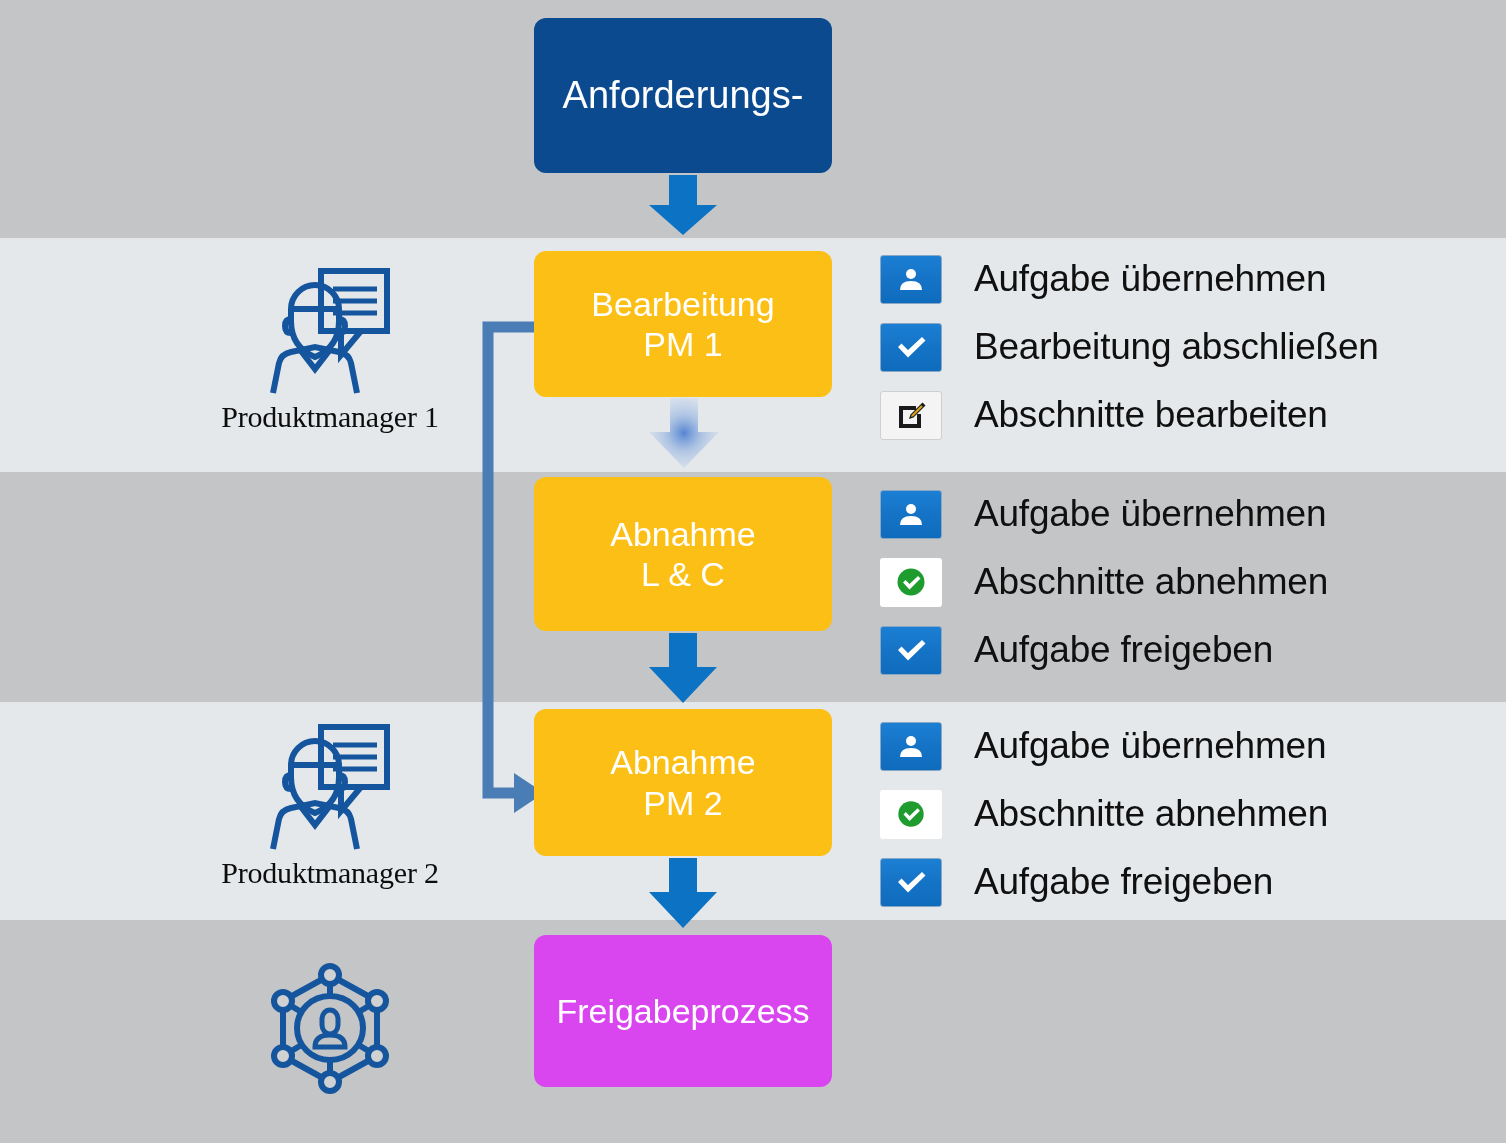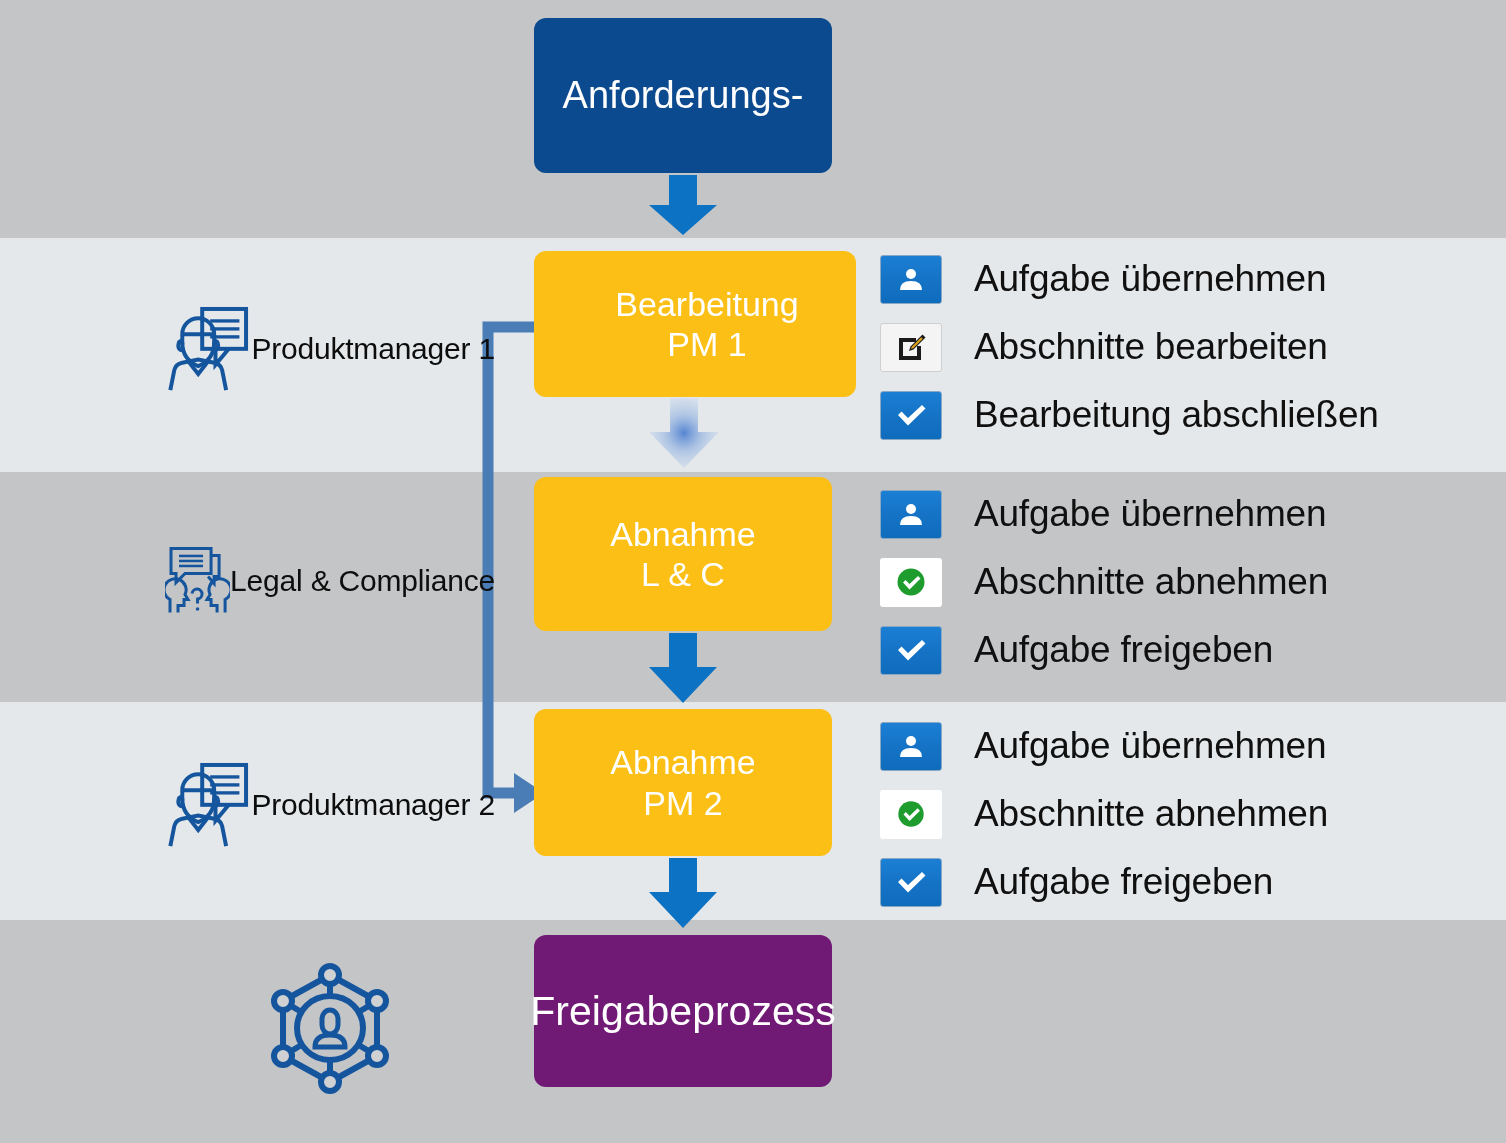--- a/index.html
+++ b/index.html
@@ -29,23 +29,24 @@
   }
   .band-light { background: #e5e8ea; }
   .band-dark  { background: #c4c5c7; }
 
   
   .role {
     position: absolute;
     width: 330px;
     left: 165px;
     display: flex;
-    flex-direction: row;
+    flex-direction: column;
     align-items: center;
     justify-content: center;
+    font-family: Liberation Serif, serif;
   }
   .role-icon {
     width: 130px;
     height: 135px;
     display: block;
   }
   .role-label {
     margin-top: 2px;
     font-size: 30px;
     color: #0d0d0d;
@@ -66,22 +67,22 @@
   }
   .pbox-start {
     background: #0b4a8f;
     font-size: 38px;
   }
   .pbox-task {
     background: #fcbf15;
     font-size: 34px;
   }
   .pbox-end {
-    background: #701a75;
-    font-size: 41px;
+    background: #d946ef;
+    font-size: 34px;
   }
 
   
   .arrow {
     position: absolute;
   }
 
   
   .actions {
     position: absolute;
@@ -169,21 +170,21 @@
         <path d="M 26 56 q -6 0 -6 7 q 0 7 6 7"></path>
         <path d="M 74 56 q 6 0 6 7 q 0 7 -6 7"></path>
 
         <path d="M 8 130 L 14 100 q 2 -9 12 -11 L 50 84 L 74 89 q 10 2 12 11 L 92 130"></path>
         <path d="M 36 88 L 50 106 L 64 88"></path>
       </g>
     </svg>
     <div class="role-label">Produktmanager 1</div>
   </div>
 
-  <div class="pbox pbox-task" style="left:534px; top:251px; width:298px; height:146px;padding-left:24px;">
+  <div class="pbox pbox-task" style="left:534px; top:251px; width:298px; height:146px;">
     <div>
       <div>Bearbeitung</div>
       <div>PM 1</div>
     </div>
   </div>
 
   <svg class="arrow" style="left:645px; top:398px; width:78px; height:72px;" viewBox="0 0 78 72">
     <defs>
       <radialGradient id="fadeArrow" cx="50%" cy="50%" r="58%">
         <stop offset="0%" stop-color="#4d7fd0" stop-opacity="0.95"></stop>
@@ -200,60 +201,39 @@
         <svg width="30" height="30" viewBox="0 0 30 30">
             <g fill="#ffffff">
               <circle cx="15" cy="10" r="5"></circle>
               <path d="M 4 26 q 0 -9 11 -9 q 11 0 11 9 z"></path>
             </g>
           </svg>
       </div>
       <div class="action-label">Aufgabe übernehmen</div>
     </div>
     <div class="action-row">
+      <div class="action-btn btn-blue">
+        <svg width="34" height="34" viewBox="0 0 34 34">
+            <path d="M 4 17 l 3.5 -3.5 l 6.5 6.5 l 14 -13 l 3.5 3.5 l -17.5 17 z" fill="#ffffff"></path>
+          </svg>
+      </div>
+      <div class="action-label">Bearbeitung abschließen</div>
+    </div>
+    <div class="action-row">
       <div class="action-btn btn-white">
         <svg width="32" height="32" viewBox="0 0 32 32">
           <path d="M 4 7 h 17 v 4 h -13 v 14 h 14 v -10 h 4 v 14 h -22 z" fill="#1a1a1a"></path>
           <path d="M 27.5 3.5 l 3 3 l -12 12 l -4.5 1.5 l 1.5 -4.5 z" fill="#1a1a1a"></path>
           <path d="M 26.2 6.2 l 1.6 1.6 l -9.5 9.5 l -2.3 0.7 l 0.7 -2.3 z" fill="#d9a21a"></path>
         </svg>
       </div>
       <div class="action-label">Abschnitte bearbeiten</div>
     </div>
-    <div class="action-row">
-      <div class="action-btn btn-blue">
-        <svg width="34" height="34" viewBox="0 0 34 34">
-            <path d="M 4 17 l 3.5 -3.5 l 6.5 6.5 l 14 -13 l 3.5 3.5 l -17.5 17 z" fill="#ffffff"></path>
-          </svg>
-      </div>
-      <div class="action-label">Bearbeitung abschließen</div>
-    </div>
-  </div>
-
-  <div class="role" style="top:480px; height:200px;">
-    <svg class="role-icon" viewBox="0 0 130 140">
-      <g fill="none" stroke="#14559e" stroke-width="6">
-
-        <polyline points="92,20 108,20 108,62 98,62 98,76 86,62"></polyline>
-
-        <path d="M 12 6 h 80 v 50 h -52 l -18 18 v -18 h -10 z"></path>
-        <line x1="28" y1="21" x2="76" y2="21" stroke-width="5"></line>
-        <line x1="28" y1="31" x2="76" y2="31" stroke-width="5"></line>
-        <line x1="28" y1="41" x2="76" y2="41" stroke-width="5"></line>
-
-        <path d="M 10 134 L 10 108 A 22 22 0 1 1 40 98 L 46 108 L 38 108 L 38 120 L 26 120 L 26 134"></path>
-
-        <path d="M 120 134 L 120 108 A 22 22 0 1 0 90 98 L 84 108 L 92 108 L 92 120 L 104 120 L 104 134"></path>
-
-        <path d="M 54 96 a 10 10 0 1 1 11 11 l 0 9" stroke-width="6"></path>
-      </g>
-      <circle cx="65" cy="127" r="3.6" fill="#14559e"></circle>
-    </svg>
-    <div class="role-label">Legal &amp; Compliance</div>
-  </div>
+  </div>
+
 
   <div class="pbox pbox-task" style="left:534px; top:477px; width:298px; height:154px;">
     <div>
       <div>Abnahme</div>
       <div>L &amp; C</div>
     </div>
   </div>
 
   <svg class="arrow" style="left:645px; top:633px; width:76px; height:72px;" viewBox="0 0 76 72">
     <polygon points="24,0 52,0 52,34 72,34 38,70 4,34 24,34" fill="#0b72c4"></polygon>

